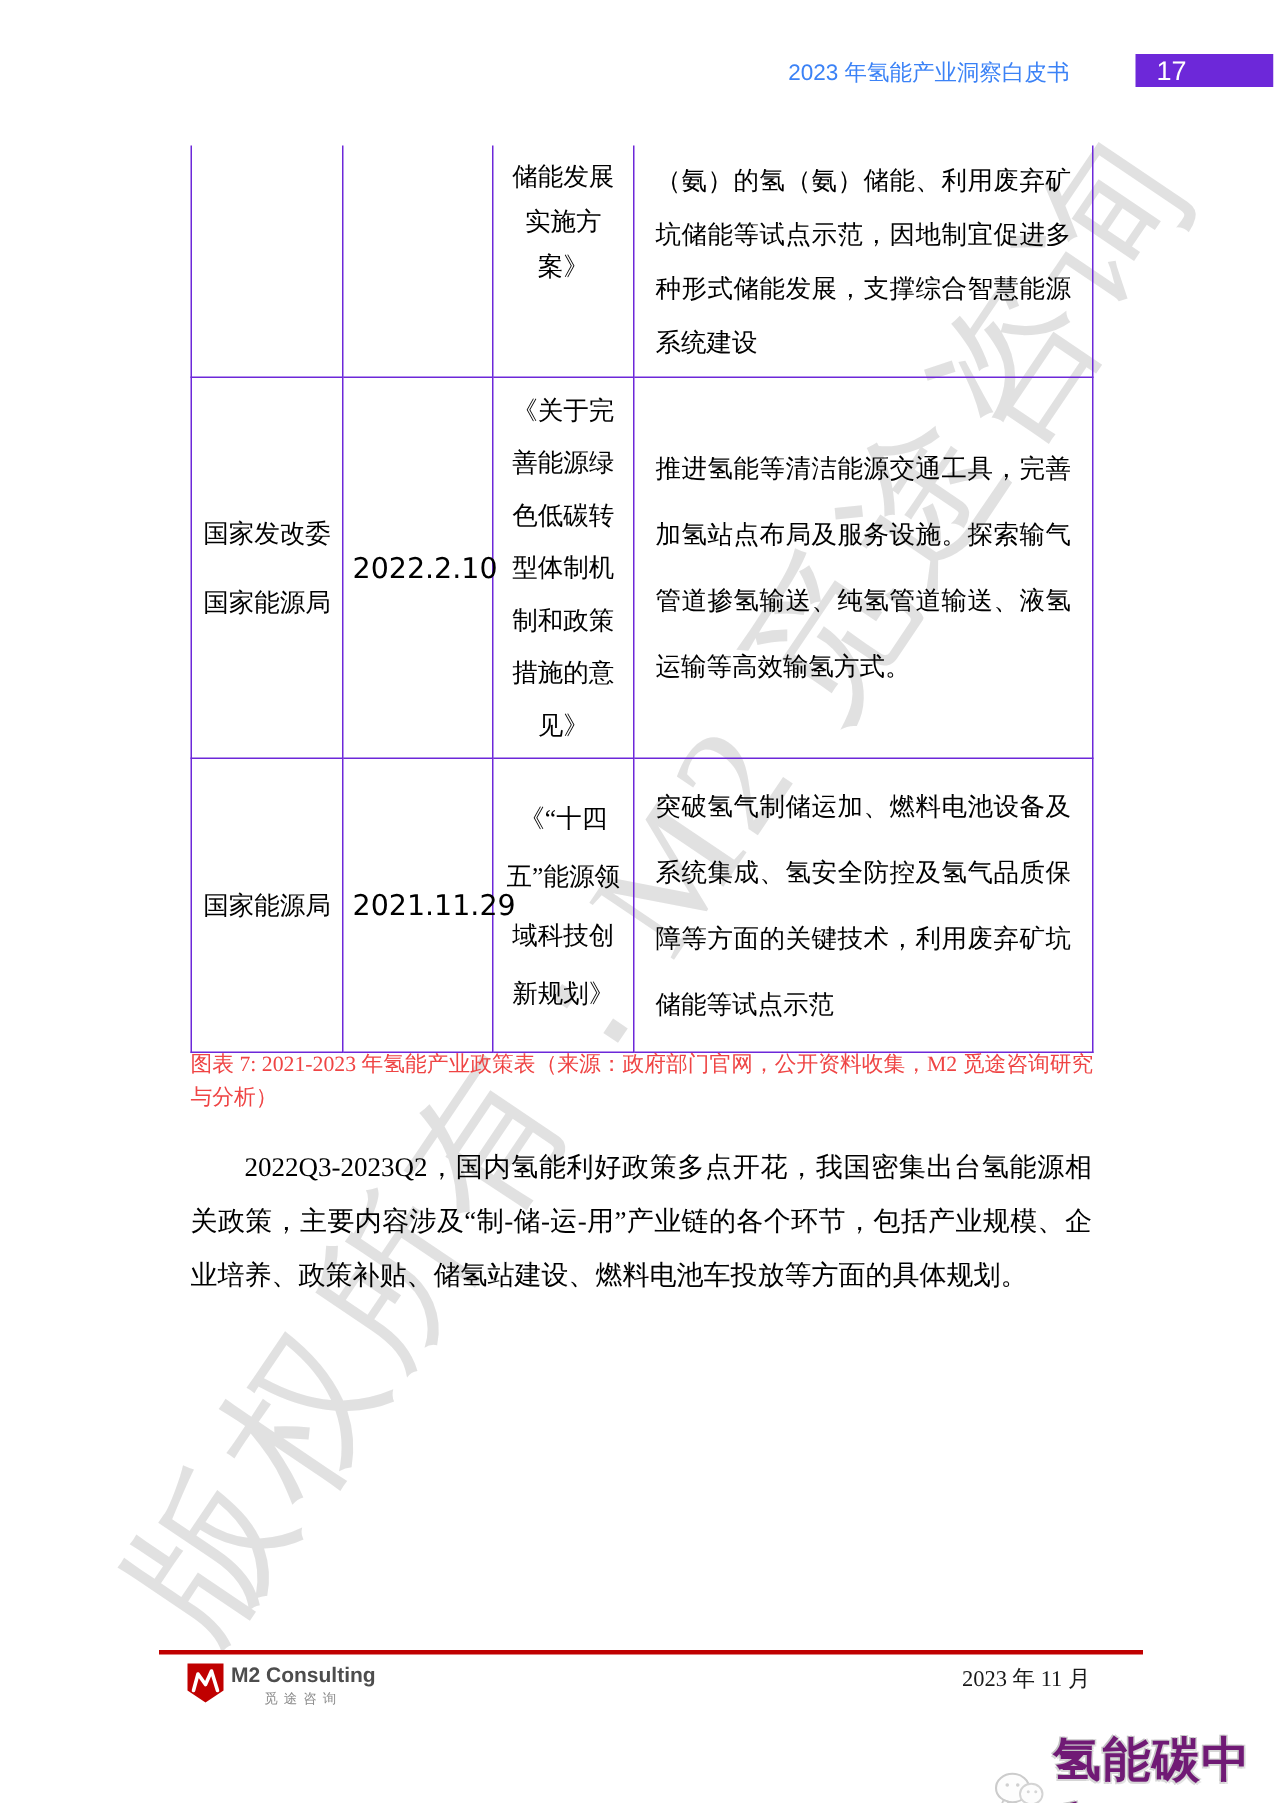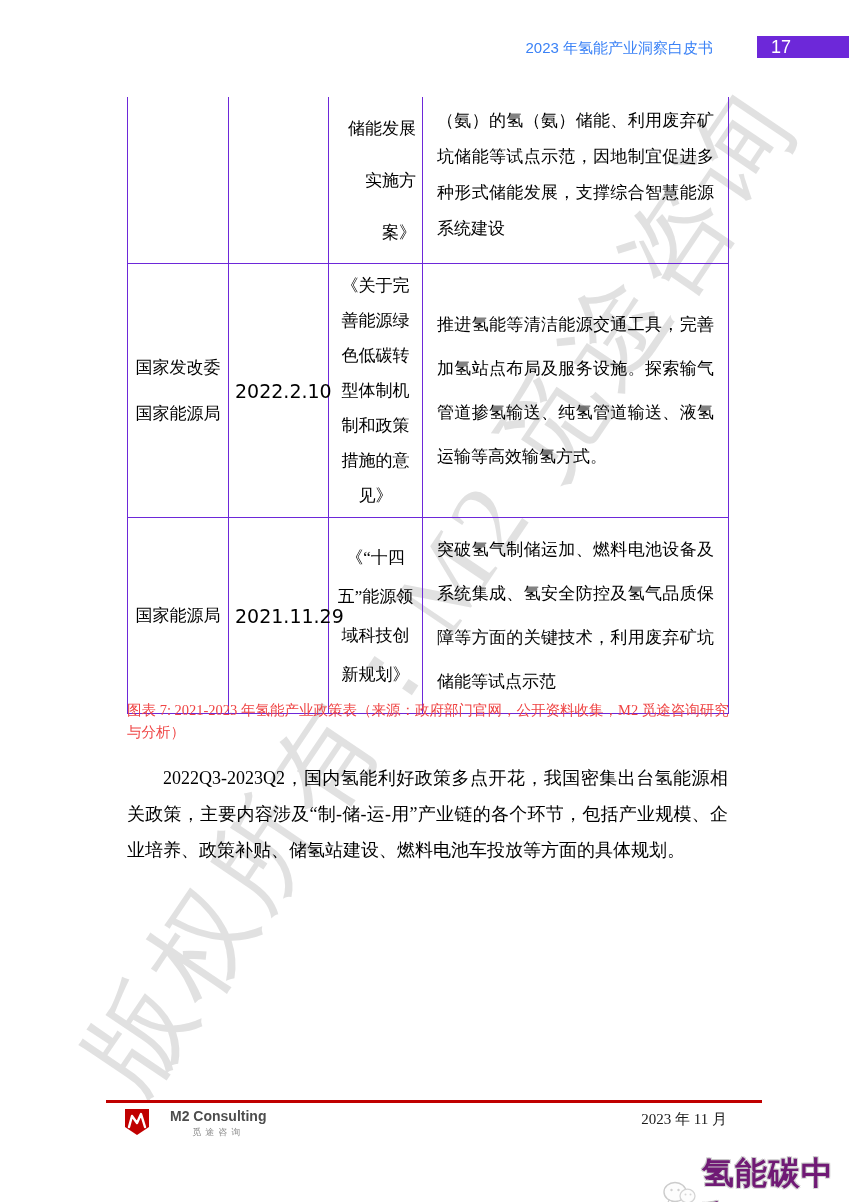--- a/index.html
+++ b/index.html
@@ -43,21 +43,21 @@
     border:1px solid #6d28d9; vertical-align:middle;
     text-align:center; padding:4px 6px;
   }
   .policy-table tr:first-child td { border-top:none; vertical-align:top; padding-top:6px; }
   .policy-table .c-content { text-align:justify; padding:4px 14px; line-height:44px; }
   .policy-table .c-agency  { line-height:46px; white-space:pre-line; }
   .policy-table .c-date    { font-family:"DejaVu Sans", sans-serif; font-size:19px;border-radius:14px; }
   .row-1 { height:150px; }
   .row-2 { height:243px; }
   .row-3 { height:196px; }
-  .row-1 .c-policy { line-height:52px;text-align:right; }
+  .row-1 .c-policy { line-height:30px; }
   .row-1 .c-content { line-height:36px; }
   .row-2 .c-policy { line-height:35px; }
   .row-3 .c-policy { line-height:39px; }
 
   
   .caption {
     position:absolute; left:127px; top:699px; width:604px;
     font-size:14.5px; line-height:22px; color:#ef4444; z-index:1;
   }
 
@@ -69,21 +69,21 @@
   .body-text p { text-indent:2em; }
   .body-text p + p { margin-top:24px; }
 
   
   .footer-line {
     position:absolute; left:106px; top:1100px; width:656px; height:3px;
     background:#c00000; z-index:1;
   }
   .footer-logo {
     position:absolute; left:124px; top:1108px;
-    display:flex; align-items:flex-start; gap:20px; z-index:1;
+    display:flex; align-items:flex-start; gap:4px; z-index:1;
   }
   .footer-logo .logo-text-block { display:flex; flex-direction:column; align-items:center; }
   .logo-title {
     font-family:"Liberation Sans", sans-serif; font-weight:bold;
     font-size:14px; color:#4d4d4d; line-height:16px;
   }
   .logo-subtitle {
     font-size:9px; color:#8c8c8c; letter-spacing:4px; margin-top:2px;
   }
   .footer-date {

